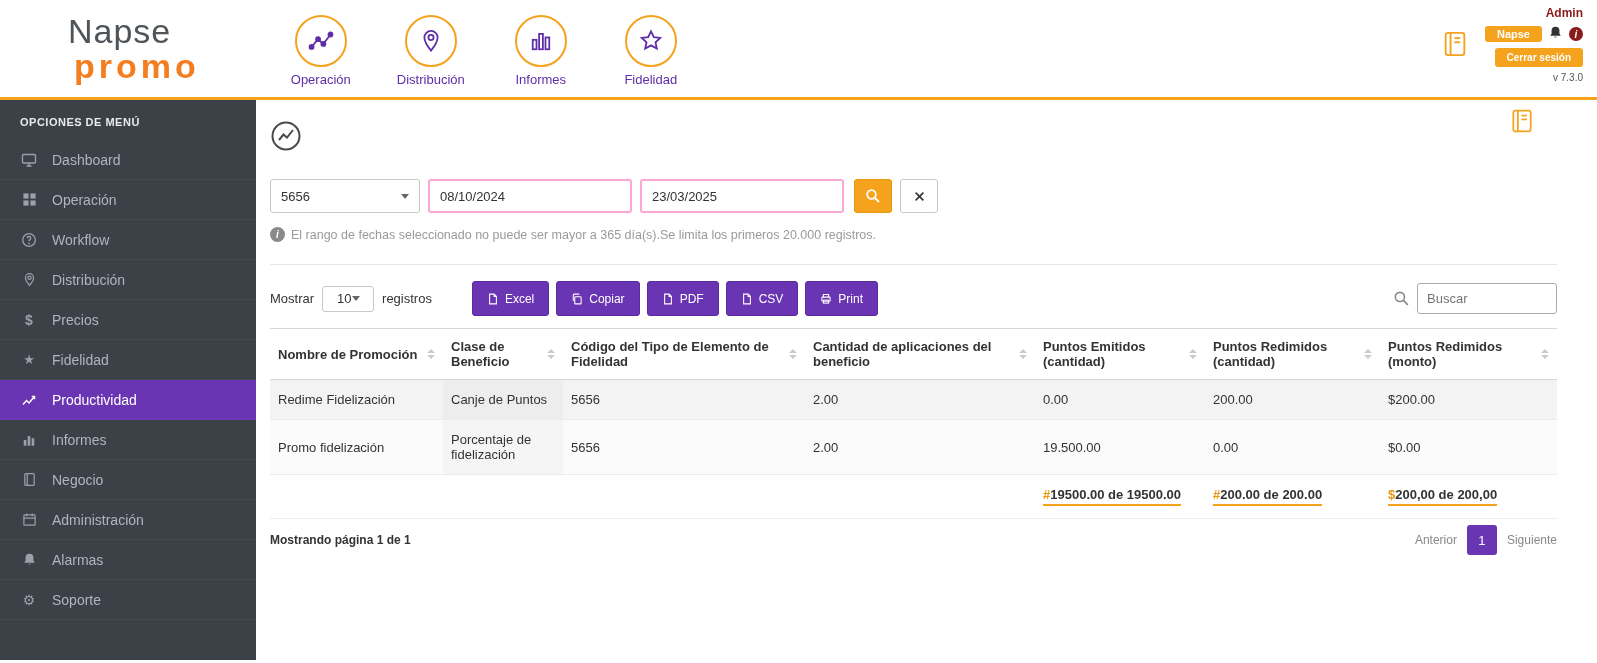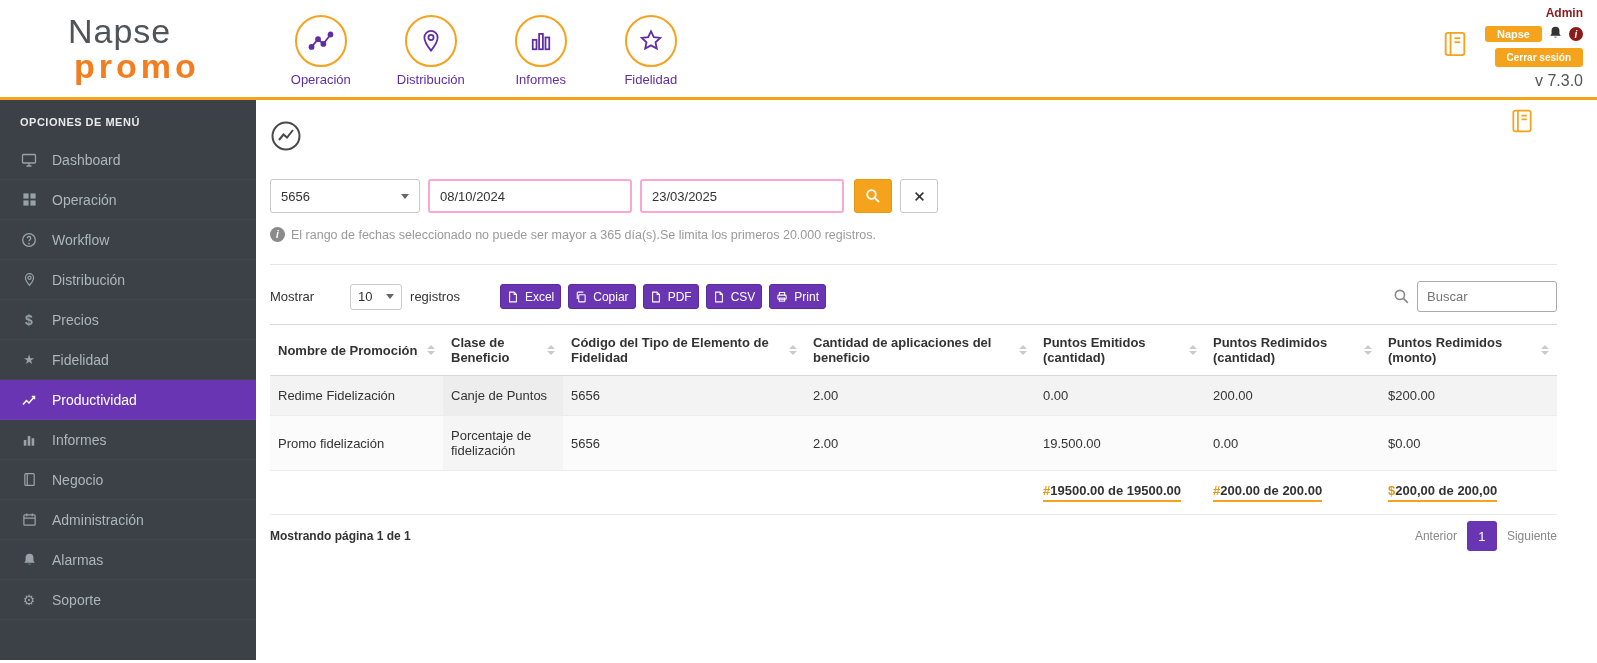--- a/index.html
+++ b/index.html
@@ -22,21 +22,21 @@
     align-items:flex-end; gap:5px; }
   .user-name { color:#8b1a1a; font-weight:bold; font-size:12px; }
   .user-row { display:flex; align-items:center; gap:6px; }
   .badge-napse { background:#f5a21d; color:#fff; font-size:11px; font-weight:bold;
     padding:2px 12px; border-radius:3px; }
   .icon-info-red { width:14px; height:14px; border-radius:50%; background:#8b1a1a; color:#fff;
     display:inline-flex; align-items:center; justify-content:center; font-size:10px; font-style:italic; font-weight:bold; }
   .icon-info-red::before { content:"i"; }
   .btn-logout { background:#f5a21d; color:#fff; border:none; font-size:10px; font-weight:bold;
     padding:4px 12px; border-radius:3px; cursor:pointer; }
-  .version { font-size:16px; color:#555; }
+  .version { font-size:10px; color:#555; }
   .header-book { position:absolute; right:128px; top:30px; cursor:pointer; }
 
   
   .body-row { display:flex; height:560px; }
 
   
   .sidebar { width:256px; background:#3b4147; flex:none; overflow:hidden; }
   .side-title { color:#e8eaec; font-size:11px; font-weight:bold; letter-spacing:.5px;
     padding:16px 20px 12px 20px; }
   .side-item { height:40px; display:flex; align-items:center; padding:0 20px; gap:14px;
@@ -68,24 +68,24 @@
 
   .info-note { margin-top:14px; color:#9a9a9a; font-size:12.5px; display:flex; align-items:center; gap:6px; }
   .icon-info-gray { width:15px; height:15px; border-radius:50%; background:#8a8a8a; color:#fff; flex:none;
     display:inline-flex; align-items:center; justify-content:center; font-size:10px; font-style:italic; font-weight:bold; }
   .icon-info-gray::before { content:"i"; }
 
   .divider { border-top:1px solid #e6e6e6; margin-top:22px; }
 
   .controls-row { display:flex; align-items:center; justify-content:space-between; margin-top:16px; }
   .controls-left { display:flex; align-items:center; gap:8px; }
-  .fake-select.small { width:52px; height:26px; padding:0 7px;margin-left:28px; }
+  .fake-select.small { width:52px; height:26px; padding:0 14px; }
   .export-group { display:flex; gap:7px; margin-left:32px; }
   .btn-export { background:#6a35b2; color:#fff; border:1px solid #5b2a9d; border-radius:3px;
-    height:25px; padding:0 6px; font-size:12px; display:flex; align-items:center; gap:6px; cursor:pointer; }
+    height:35px; padding:0 14px; font-size:12px; display:flex; align-items:center; gap:6px; cursor:pointer; }
   .search-box { display:flex; align-items:center; gap:7px; }
   .search-input { width:140px; height:31px; border:1px solid #aaa; border-radius:3px; padding:0 9px;
     font-size:13px; font-family:inherit; }
 
   
   table.grid { width:100%; border-collapse:collapse; table-layout:fixed; margin-top:12px; }
   table.grid th { border-top:1px solid #d8d8d8; border-bottom:1px solid #d8d8d8;
     font-size:13px; font-weight:bold; color:#333; text-align:left; padding:10px 8px; vertical-align:middle; }
   .th-flex { display:flex; align-items:center; justify-content:space-between; gap:4px; }
   .sort { display:inline-flex; flex-direction:column; gap:2px; flex:none; opacity:.5; }

